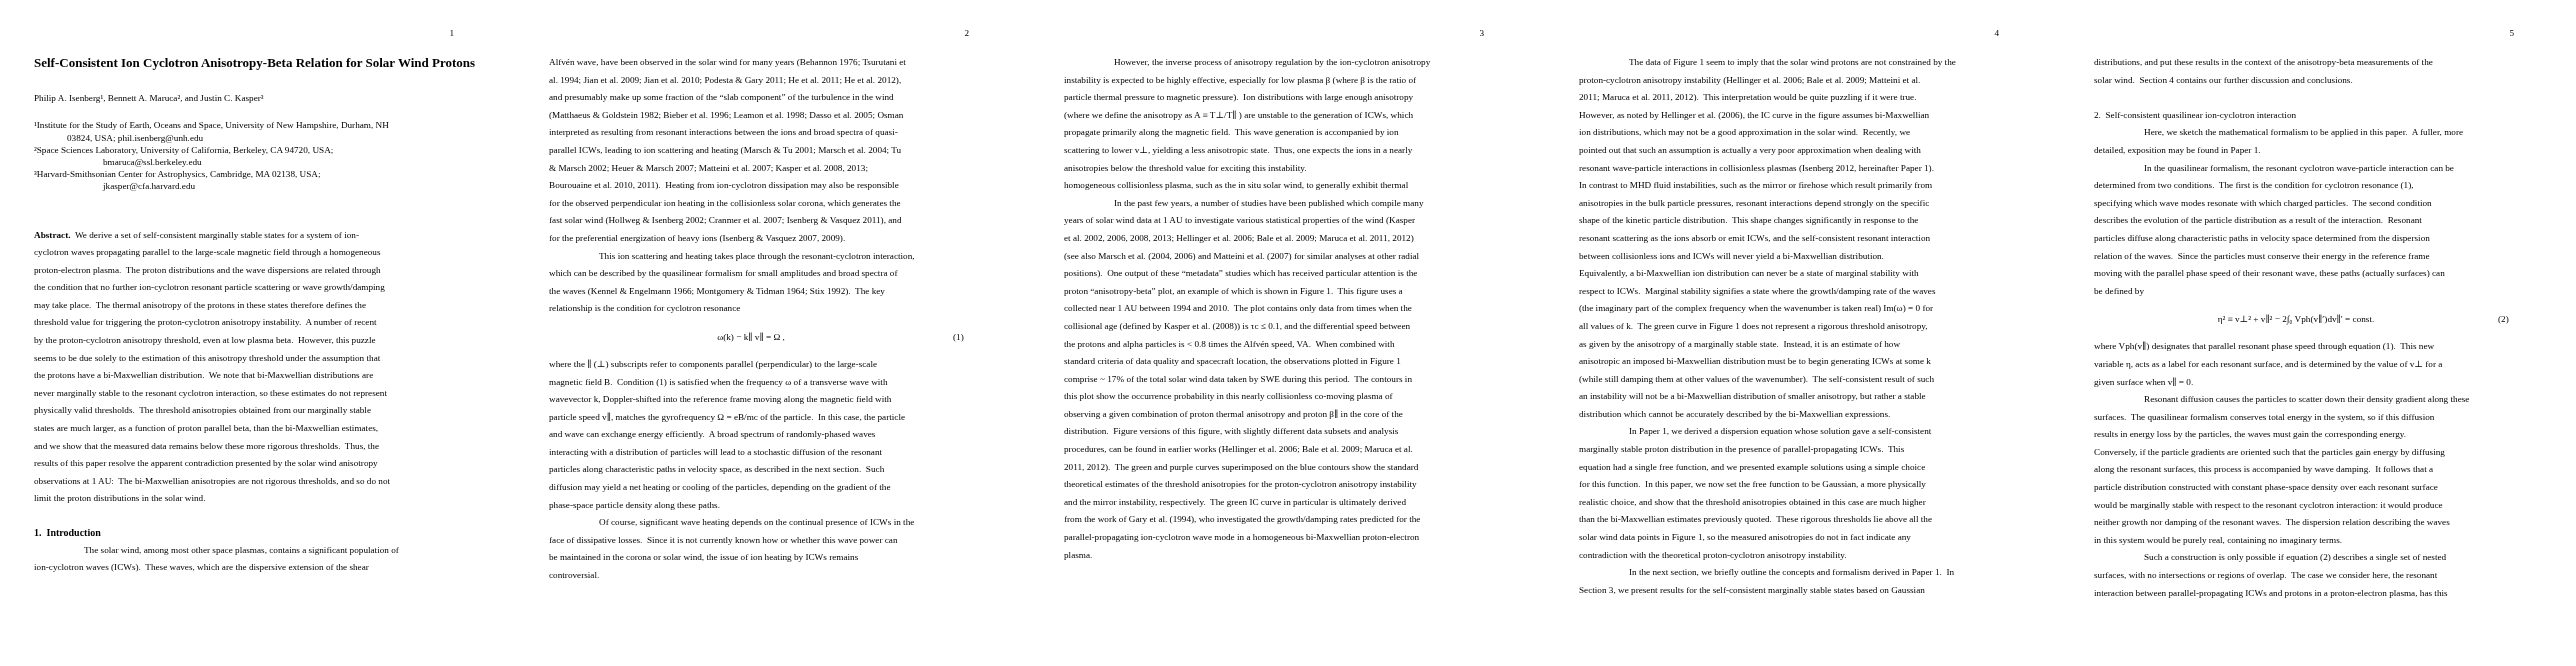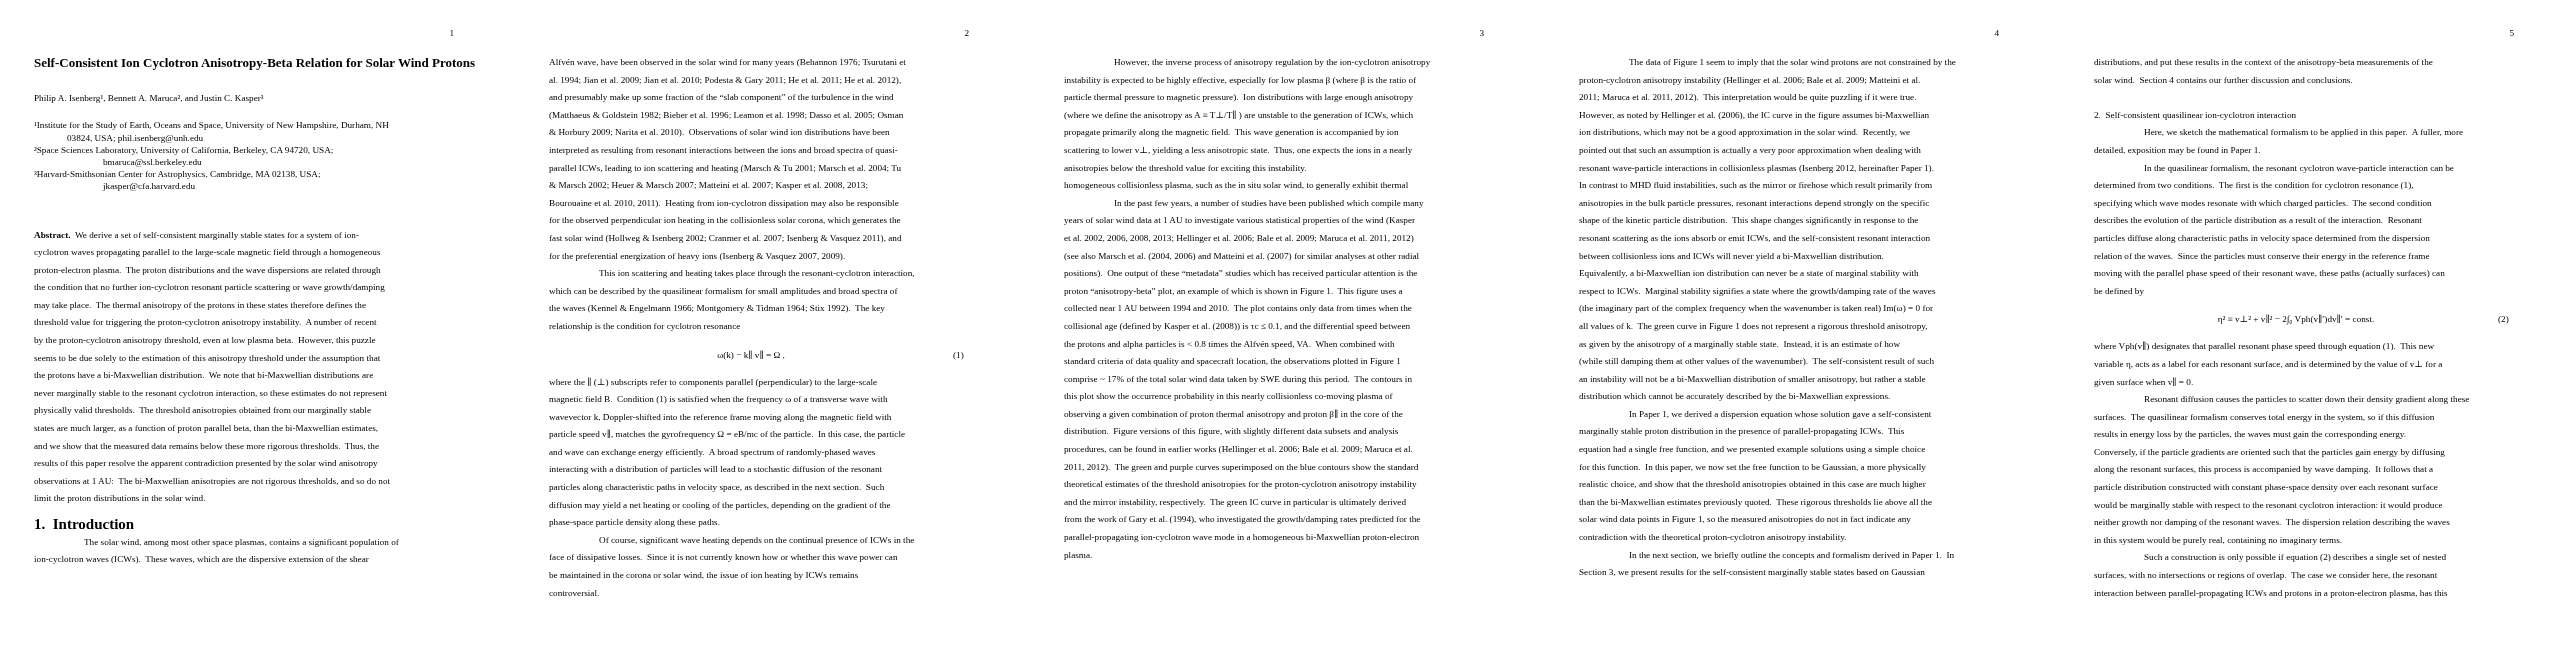--- a/index.html
+++ b/index.html
@@ -21,21 +21,21 @@
   .num:empty{display:none;}
   
   .p1-title{margin-top:56px;font-weight:bold;font-size:13px;line-height:14.5px;white-space:pre;}
   .p1-authors{margin-top:21px;font-size:9.2px;line-height:13.3px;white-space:pre;}
   .p1-affil{margin-top:14.5px;}
   .p1-affil .row{line-height:12.2px;}
   .p1-affil .row.ind-a{padding-left:33px;}
   .p1-affil .row.ind-b{padding-left:69px;}
   .p1-abstract{margin-top:34px;}
   .b{font-weight:bold;}
-  .p1-heading{margin-top:8px;font-weight:bold;font-size:15px;line-height:17.6px;white-space:pre;}
+  .p1-heading{margin-top:16px;font-weight:bold;font-size:10px;line-height:17.6px;white-space:pre;}
 </style>
 </head>
 <body>
 
 <div class="pages">
 
   <div class="page">
     <div class="pageno">1</div>
     <div class="content">
       <div class="p1-title">Self-Consistent Ion Cyclotron Anisotropy-Beta Relation for Solar Wind Protons</div>
@@ -77,21 +77,20 @@
   </div>
 
   <div class="page">
     <div class="pageno">2</div>
     <div class="content">
       <div class="rows">
           <div class="row"><span class="t">Alfvén wave, have been observed in the solar wind for many years (Behannon 1976; Tsurutani et</span></div>
           <div class="row"><span class="t">al. 1994; Jian et al. 2009; Jian et al. 2010; Podesta &amp; Gary 2011; He et al. 2011; He et al. 2012),</span></div>
           <div class="row"><span class="t">and presumably make up some fraction of the “slab component” of the turbulence in the wind</span></div>
           <div class="row"><span class="t">(Matthaeus &amp; Goldstein 1982; Bieber et al. 1996; Leamon et al. 1998; Dasso et al. 2005; Osman</span></div>
-          <div class="row"><span class="t">&amp; Horbury 2009; Narita et al. 2010).  Observations of solar wind ion distributions have been</span></div>
           <div class="row"><span class="t">interpreted as resulting from resonant interactions between the ions and broad spectra of quasi-</span></div>
           <div class="row"><span class="t">parallel ICWs, leading to ion scattering and heating (Marsch &amp; Tu 2001; Marsch et al. 2004; Tu</span></div>
           <div class="row"><span class="t">&amp; Marsch 2002; Heuer &amp; Marsch 2007; Matteini et al. 2007; Kasper et al. 2008, 2013;</span></div>
           <div class="row"><span class="t">Bourouaine et al. 2010, 2011).  Heating from ion-cyclotron dissipation may also be responsible</span></div>
           <div class="row"><span class="t">for the observed perpendicular ion heating in the collisionless solar corona, which generates the</span></div>
           <div class="row"><span class="t">fast solar wind (Hollweg &amp; Isenberg 2002; Cranmer et al. 2007; Isenberg &amp; Vasquez 2011), and</span></div>
           <div class="row"><span class="t">for the preferential energization of heavy ions (Isenberg &amp; Vasquez 2007, 2009).</span></div>
           <div class="row ind"><span class="t">This ion scattering and heating takes place through the resonant-cyclotron interaction,</span></div>
           <div class="row"><span class="t">which can be described by the quasilinear formalism for small amplitudes and broad spectra of</span></div>
           <div class="row"><span class="t">the waves (Kennel &amp; Engelmann 1966; Montgomery &amp; Tidman 1964; Stix 1992).  The key</span></div>
@@ -165,20 +164,21 @@
           <div class="row"><span class="t">In contrast to MHD fluid instabilities, such as the mirror or firehose which result primarily from</span></div>
           <div class="row"><span class="t">anisotropies in the bulk particle pressures, resonant interactions depend strongly on the specific</span></div>
           <div class="row"><span class="t">shape of the kinetic particle distribution.  This shape changes significantly in response to the</span></div>
           <div class="row"><span class="t">resonant scattering as the ions absorb or emit ICWs, and the self-consistent resonant interaction</span></div>
           <div class="row"><span class="t">between collisionless ions and ICWs will never yield a bi-Maxwellian distribution.</span></div>
           <div class="row"><span class="t">Equivalently, a bi-Maxwellian ion distribution can never be a state of marginal stability with</span></div>
           <div class="row"><span class="t">respect to ICWs.  Marginal stability signifies a state where the growth/damping rate of the waves</span></div>
           <div class="row"><span class="t">(the imaginary part of the complex frequency when the wavenumber is taken real) Im(ω) = 0 for</span></div>
           <div class="row"><span class="t">all values of k.  The green curve in Figure 1 does not represent a rigorous threshold anisotropy,</span></div>
           <div class="row"><span class="t">as given by the anisotropy of a marginally stable state.  Instead, it is an estimate of how</span></div>
+          <div class="row"><span class="t">anisotropic an imposed bi-Maxwellian distribution must be to begin generating ICWs at some k</span></div>
           <div class="row"><span class="t">(while still damping them at other values of the wavenumber).  The self-consistent result of such</span></div>
           <div class="row"><span class="t">an instability will not be a bi-Maxwellian distribution of smaller anisotropy, but rather a stable</span></div>
           <div class="row"><span class="t">distribution which cannot be accurately described by the bi-Maxwellian expressions.</span></div>
           <div class="row ind"><span class="t">In Paper 1, we derived a dispersion equation whose solution gave a self-consistent</span></div>
           <div class="row"><span class="t">marginally stable proton distribution in the presence of parallel-propagating ICWs.  This</span></div>
           <div class="row"><span class="t">equation had a single free function, and we presented example solutions using a simple choice</span></div>
           <div class="row"><span class="t">for this function.  In this paper, we now set the free function to be Gaussian, a more physically</span></div>
           <div class="row"><span class="t">realistic choice, and show that the threshold anisotropies obtained in this case are much higher</span></div>
           <div class="row"><span class="t">than the bi-Maxwellian estimates previously quoted.  These rigorous thresholds lie above all the</span></div>
           <div class="row"><span class="t">solar wind data points in Figure 1, so the measured anisotropies do not in fact indicate any</span></div>

